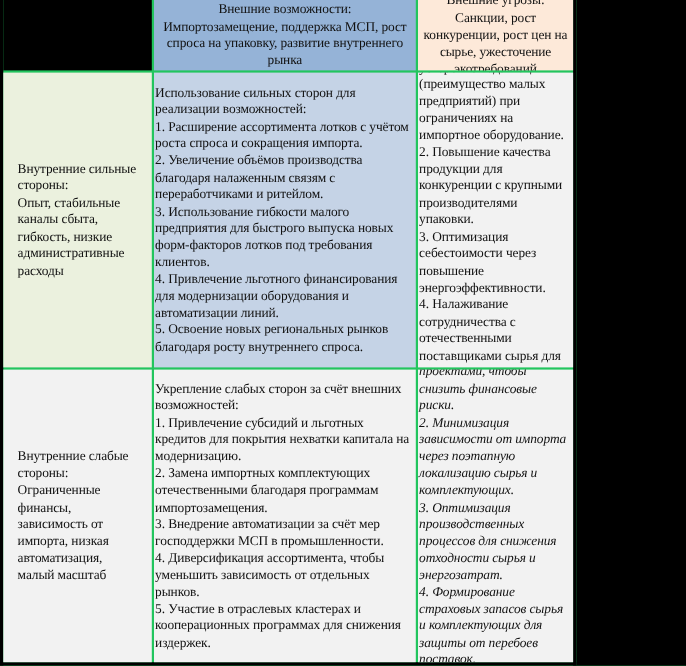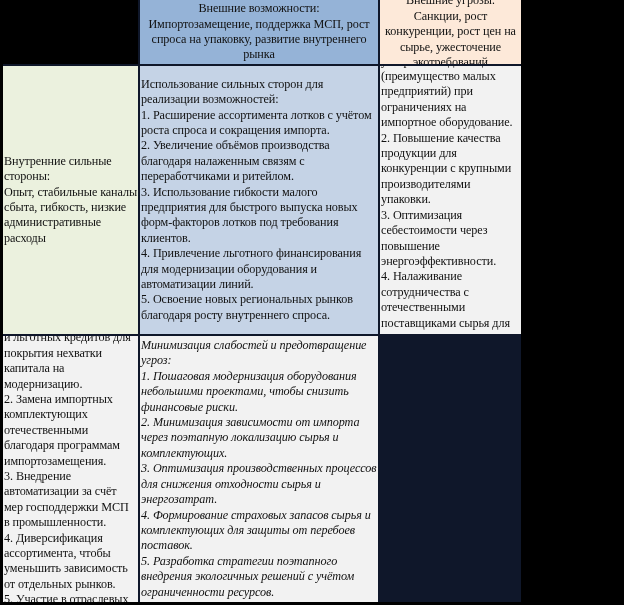--- a/index.html
+++ b/index.html
@@ -4,33 +4,33 @@
 <style>
   html, body { margin: 0; padding: 0; background: #000; }
   body { width: 624px; height: 605px; overflow: hidden; font-family: "Liberation Serif", "DejaVu Serif", serif; }
   .swot {
     position: absolute; left: 0; top: 0;
     width: 524px; height: 605px;
     box-sizing: border-box;
     border-left: 3px solid #000;
     border-right: 3px solid #000;
     border-bottom: 3px solid #000;
-    background: #0f172a;
+    background: #22c55e;
     display: grid;
     grid-template-columns: 135px 238px 1fr;
     grid-template-rows: 64px 268px 1fr;
     column-gap: 2px;
     row-gap: 2px;
   }
   .cell { font-size: 12.2px; line-height: 15.4px; color: #111; overflow: hidden; letter-spacing: -0.1px; }
   .corner { background: #000; }
   .hdr { display: flex; align-items: center; justify-content: center; text-align: center; padding: 0 1px; }
   .hdr-opp { background: #95b3d7; }
   .hdr-thr { background: #fde9d9; }
-  .rowhdr { display: flex; align-items: center; padding: 0 1px; }
+  .rowhdr { display: flex; align-items: center; padding: 0 13px; }
   .rowhdr-str { background: #ebf1de; }
   .rowhdr-weak { background: #f2f2f2; }
   .body-cell { display: flex; align-items: center; padding: 0 1px; }
   .so { background: #c5d3e6; }
   .st { background: #f2f2f2; }
   .wo { background: #f2f2f2; font-family: Liberation Serif, serif; }
   .wt { background: #f2f2f2; font-style: italic; }
   .txt { white-space: pre-line; }
 </style>
 </head>
@@ -62,20 +62,24 @@
   </div>
   <div class="cell body-cell st">
     <span class="txt">Использование сильных сторон для снижения угроз:
 1. Модернизация существующих мощностей за счёт ускоренной адаптации (преимущество малых предприятий) при ограничениях на импортное оборудование.
 2. Повышение качества продукции для конкуренции с крупными производителями упаковки.
 3. Оптимизация себестоимости через повышение энергоэффективности.
 4. Налаживание сотрудничества с отечественными поставщиками сырья для снижения риска санкционных перебоев.
 5. Разработка новых экологичных видов упаковки для соответствия ужесточающимся требованиям.</span>
   </div>
 
+  <div class="cell rowhdr rowhdr-weak">
+    <span class="txt">Внутренние слабые стороны:
+Ограниченные финансы, зависимость от импорта, низкая автоматизация, малый масштаб</span>
+  </div>
   <div class="cell body-cell wo">
     <span class="txt">Укрепление слабых сторон за счёт внешних возможностей:
 1. Привлечение субсидий и льготных кредитов для покрытия нехватки капитала на модернизацию.
 2. Замена импортных комплектующих отечественными благодаря программам импортозамещения.
 3. Внедрение автоматизации за счёт мер господдержки МСП в промышленности.
 4. Диверсификация ассортимента, чтобы уменьшить зависимость от отдельных рынков.
 5. Участие в отраслевых кластерах и кооперационных программах для снижения издержек.</span>
   </div>
   <div class="cell body-cell wt">
     <span class="txt">Минимизация слабостей и предотвращение угроз:

